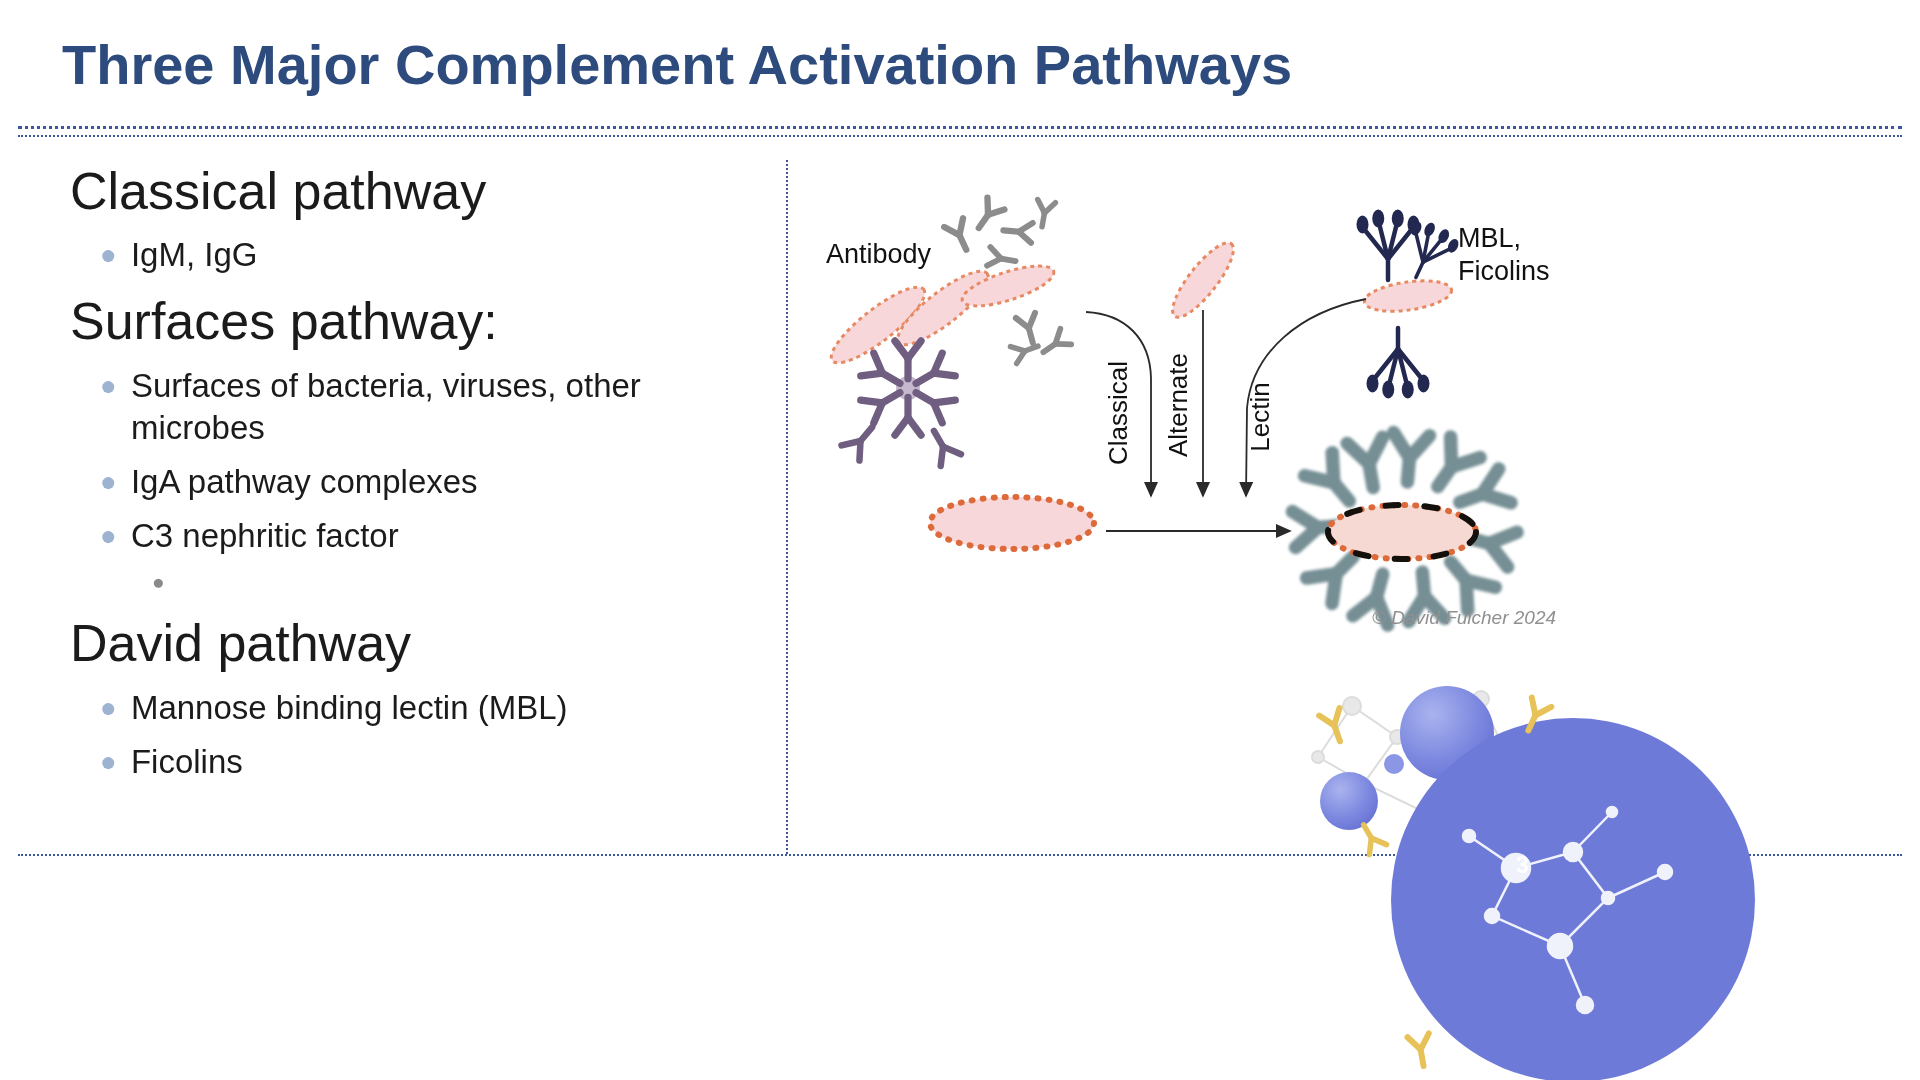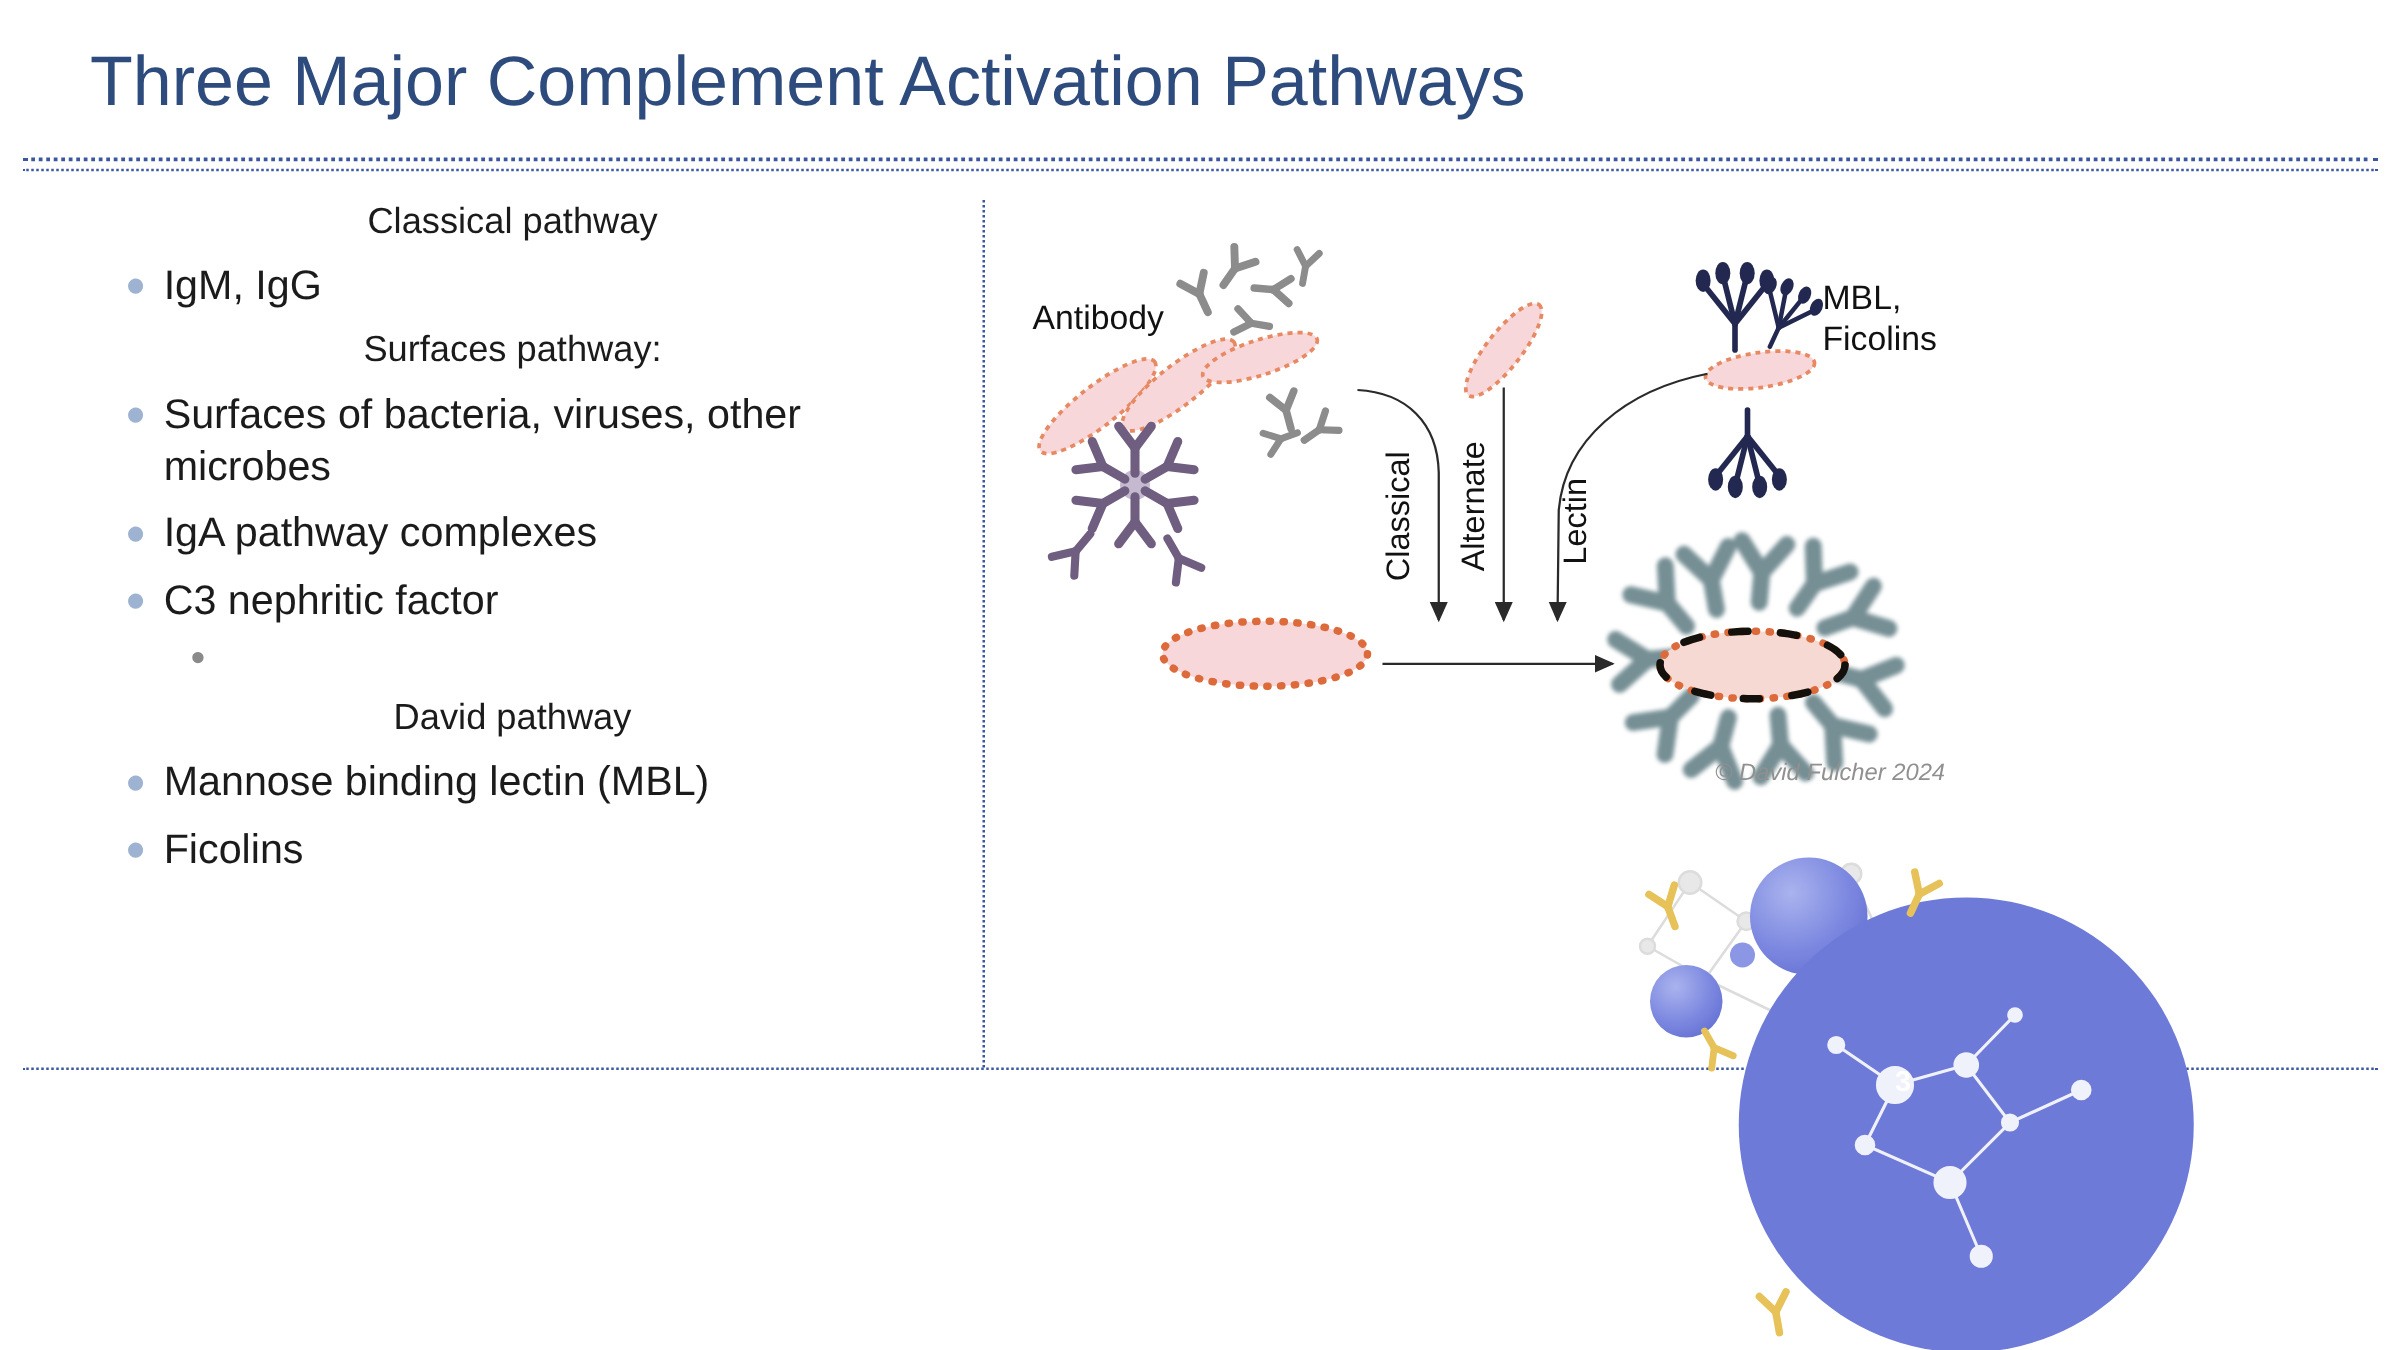--- a/index.html
+++ b/index.html
@@ -5,36 +5,36 @@
   * { margin:0; padding:0; box-sizing:border-box; }
   html, body { width:1920px; height:1080px; }
   body {
     position:relative;
     width:1920px; height:1080px;
     background:#ffffff;
     font-family:"Liberation Sans", sans-serif;
     overflow:hidden;
   }
   .title {
-    position:absolute; left:72px; top:32px;
-    font-size:56px; font-weight:normal; color:#2d4b7d;
+    position:absolute; left:62px; top:32px;
+    font-size:56px; font-weight:bold; color:#2d4b7d;
   }
   .rule-top { position:absolute; left:18px; right:18px; top:126px; }
   .rule-top .r1 { border-top:3px dotted #3a57a0; }
   .rule-top .r2 { border-top:2px dotted #3a57a0; margin-top:6px; }
   .rule-bottom {
     position:absolute; left:18px; right:18px; top:854px;
     border-top:2px dotted #3a57a0;
   }
   .vdivider {
     position:absolute; left:786px; top:160px; height:694px; width:0;
     border-left:2px dotted #3a57a0;
   }
   .outline { position:absolute; left:70px; top:160px; width:680px; color:#1b1b1b; }
-  .h { font-size:29px; line-height:1.2; font-weight:400; margin-top:14px;text-align:center; }
+  .h { font-size:52px; line-height:1.2; font-weight:400; margin-top:14px; }
   .h.first { margin-top:0; }
   .b1 { display:flex; gap:14px; margin:12px 0 0 30px; font-size:33px; line-height:1.27; }
   .b1 .dot { color:#9db3d1; font-size:28px; line-height:1.5; flex:0 0 auto; }
   .b2 { display:flex; gap:14px; margin:8px 0 0 82px; font-size:28px; line-height:1.3; }
   .b2 .dot { color:#8a8a8a; font-size:21px; line-height:1.6; flex:0 0 auto; }
   .diagram-svg { position:absolute; left:790px; top:150px; width:1130px; height:930px; }
   .page-number {
     position:absolute; left:1516px; top:852px;
     color:#ffffff; font-size:23px; font-weight:bold; z-index:5;
   }

